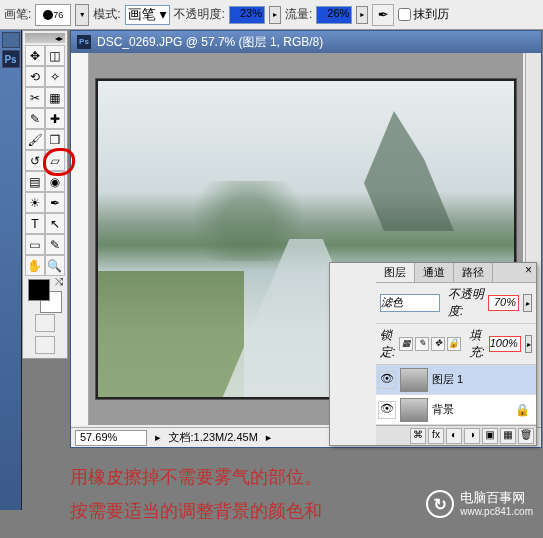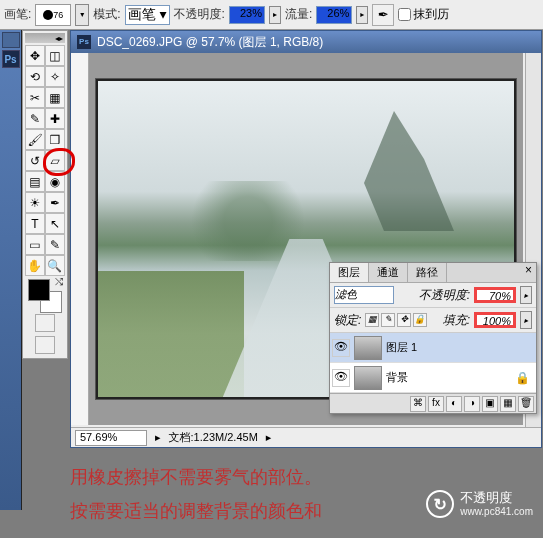--- a/index.html
+++ b/index.html
@@ -46,28 +46,28 @@
 .mountain { position: absolute; right: 60px; top: 30px; width: 100px; height: 120px; background: #4a6050; clip-path: polygon(30% 100%, 10% 60%, 40% 0%, 70% 40%, 100% 100%); opacity: 0.6; }
 .trees { position: absolute; left: 80px; top: 100px; width: 140px; height: 80px; background: radial-gradient(circle, #5a7a5a 30%, transparent 70%); opacity: 0.5; }
 .river { position: absolute; left: 30%; bottom: 0; width: 40%; height: 50%; background: linear-gradient(#c8d4d6, #e0e8e8); clip-path: polygon(40% 0%, 60% 0%, 100% 100%, 0% 100%); opacity: 0.8; }
 .grass-l { position: absolute; left: 0; bottom: 0; width: 35%; height: 40%; background: linear-gradient(#5a7a3a, #7a9a5a); opacity: 0.7; }
 .grass-r { position: absolute; right: 0; bottom: 0; width: 30%; height: 35%; background: linear-gradient(#4a6a3a, #6a8a4a); opacity: 0.6; }
 .doc-statusbar { position: absolute; bottom: 0; left: 0; right: 0; height: 20px; background: #ededed; border-top: 1px solid #aaa; display: flex; align-items: center; font-size: 11px; padding: 0 4px; gap: 8px; }
 .zoom-field { width: 72px; height: 16px; background: #fff; border: 1px solid #999; padding: 0 4px; }
 .scroll-track { position: absolute; right: 0; top: 22px; bottom: 20px; width: 16px; background: #e5e5e5; border-left: 1px solid #aaa; }
 
 
-.layers-panel { position: absolute; right: 6px; top: 262px; width: 208px; background: #ededed; border: 1px solid #888; box-shadow: 2px 2px 4px rgba(0,0,0,0.3); z-index: 50; font-size: 12px; }
+.layers-panel { position: absolute; right: 6px; top: 262px; width: 208px; background: #ededed; border: 1px solid #888; box-shadow: 2px 2px 4px rgba(0,0,0,0.3); z-index: 50; font-size: 12px; padding-left: 46px; }
 .panel-tabs { display: flex; height: 20px; background: #d8d8d8; border-bottom: 1px solid #aaa; }
 .panel-tab { padding: 2px 8px; border-right: 1px solid #aaa; cursor: pointer; font-size: 11px; }
 .panel-tab.active { background: #ededed; }
 .panel-x { margin-left: auto; padding: 0 4px; cursor: pointer; }
 .panel-row { display: flex; align-items: center; padding: 3px 4px; gap: 4px; border-bottom: 1px solid #ccc; font-style: italic; }
 .blend-select { flex: 0 0 60px; height: 18px; background: #fff; border: 1px solid #7a9ac0; font-size: 11px; }
-.pct-input { width: 42px; height: 16px; background: #fff; border: 3px solid #ef4444; font-size: 11px; text-align: right; padding-right: 2px; }
+.pct-input { width: 42px; height: 16px; background: #fff; border: 1px solid #ef4444; font-size: 11px; text-align: right; padding-right: 2px; }
 .lock-icons { display: flex; gap: 2px; }
 .lock-icons span { width: 14px; height: 14px; border: 1px solid #aaa; background: #f5f5f5; font-size: 9px; text-align: center; }
 .layer-list { max-height: 90px; overflow: auto; background: #fff; }
 .layer-item { display: flex; align-items: center; height: 30px; border-bottom: 1px solid #ddd; padding: 0 2px; gap: 4px; }
 .layer-item.selected { background: #c8d8f0; }
 .eye { width: 18px; height: 18px; border: 1px solid #ccc; text-align: center; font-size: 11px; }
 .thumb { width: 28px; height: 24px; border: 1px solid #888; background: linear-gradient(#ccc, #888); }
 .layer-name { font-size: 11px; }
 .panel-bottom { height: 20px; background: #e0e0e0; border-top: 1px solid #aaa; display: flex; justify-content: flex-end; align-items: center; gap: 2px; padding: 0 2px; }
 .pb-btn { width: 16px; height: 16px; border: 1px solid #aaa; background: #f0f0f0; font-size: 10px; text-align: center; }
@@ -246,16 +246,16 @@
 </div>
 
 <div class="caption">
   <div>用橡皮擦掉不需要雾气的部位。</div>
   <div>按需要适当的调整背景的颜色和</div>
 </div>
 
 <div class="watermark">
   <div class="wm-logo">↻</div>
   <div class="wm-text">
-    <span>不透明度</span>
+    <span>电脑百事网</span>
     <span class="wm-sub">www.pc841.com</span>
   </div>
 </div>
 
 </body></html>

